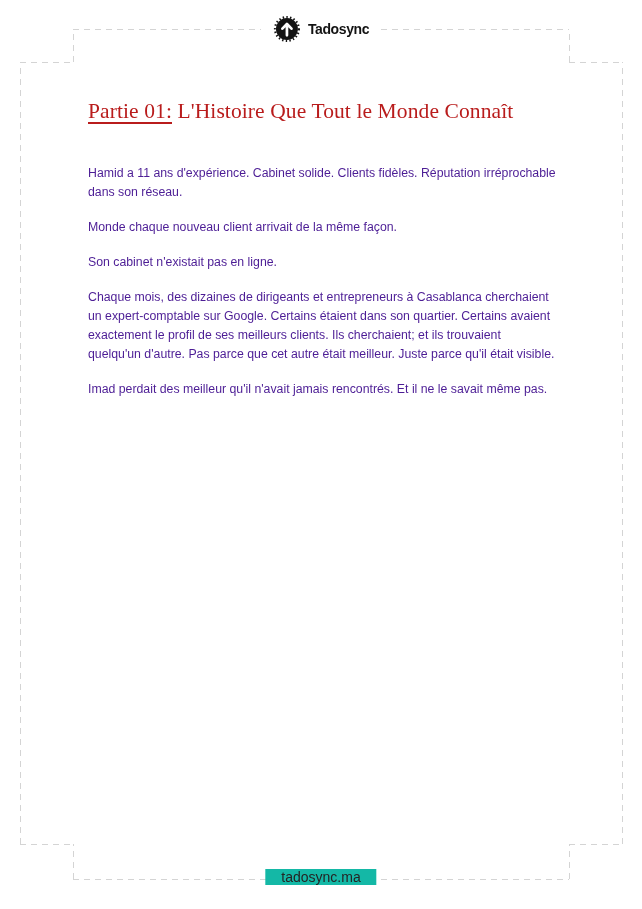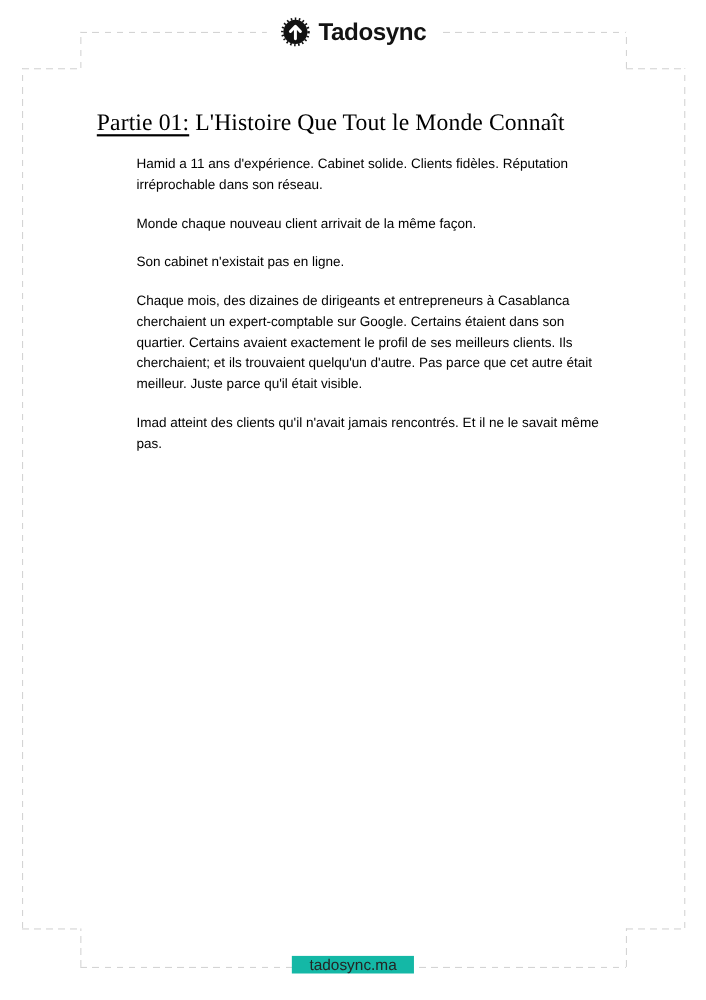--- a/index.html
+++ b/index.html
@@ -15,36 +15,36 @@
   .v-dash { position:absolute; width:1px;
     background:repeating-linear-gradient(0deg,#d4d4d4 0 6px,transparent 6px 11px); }
   
   .logo {
     position:absolute; top:15px; left:50%; transform:translateX(-50%);
     display:flex; align-items:center; gap:7px;
     background:#ffffff; padding:0 12px; z-index:2;
   }
   .logo svg { display:block; }
   .wordmark {
-    font-size:22px; font-weight:700; letter-spacing:-0.4px; color:#131313;
+    font-size:14px; font-weight:700; letter-spacing:-0.4px; color:#131313;
   }
   
   .content {
     position:absolute; left:88px; top:99px; width:468px;
   }
   h1 {
     font-family:"Liberation Serif", serif;
     font-weight:500; font-size:21.5px; letter-spacing:0.1px;
-    color:#000000; margin-bottom:16px; white-space:nowrap;
+    color:#b91c1c; margin-bottom:40px; white-space:nowrap;
   }
   h1 .part-label {
     text-decoration:underline; text-decoration-thickness:1.5px; text-underline-offset:4px;
   }
   .content p {
-    font-size:12.3px; line-height:19px; color:#000000; margin-bottom:16px;margin-left:36px;
+    font-size:12.3px; line-height:19px; color:#4c1d95; margin-bottom:16px;
   }
   
   .footer {
     position:absolute; top:869px; left:50%; transform:translateX(-50%);
     background:#14b8a6; padding:0 16px; z-index:2;
     font-size:14px; font-weight:500; color:#242424; text-decoration:none;
   }
 </style>
 </head>
 <body>
@@ -81,18 +81,18 @@
     </span>
     <span class="wordmark">Tadosync</span>
   </div>
 
   <div class="content">
     <h1><span class="part-label">Partie 01:</span> <span>L'Histoire Que Tout le Monde Connaît</span></h1>
     <p>Hamid a 11 ans d'expérience. Cabinet solide. Clients fidèles. Réputation irréprochable dans son réseau.</p>
     <p>Monde chaque nouveau client arrivait de la même façon.</p>
     <p>Son cabinet n'existait pas en ligne.</p>
     <p>Chaque mois, des dizaines de dirigeants et entrepreneurs à Casablanca cherchaient un expert-comptable sur Google. Certains étaient dans son quartier. Certains avaient exactement le profil de ses meilleurs clients. Ils cherchaient; et ils trouvaient quelqu'un d'autre. Pas parce que cet autre était meilleur. Juste parce qu'il était visible.</p>
-    <p>Imad atteint des clients qu'il n'avait jamais rencontrés. Et il ne le savait même pas.</p>
+    <p>Imad perdait des meilleur qu'il n'avait jamais rencontrés. Et il ne le savait même pas.</p>
   </div>
 
   <a class="footer" href="#">tadosync.ma</a>
 
 </div>
 
 </body></html>

